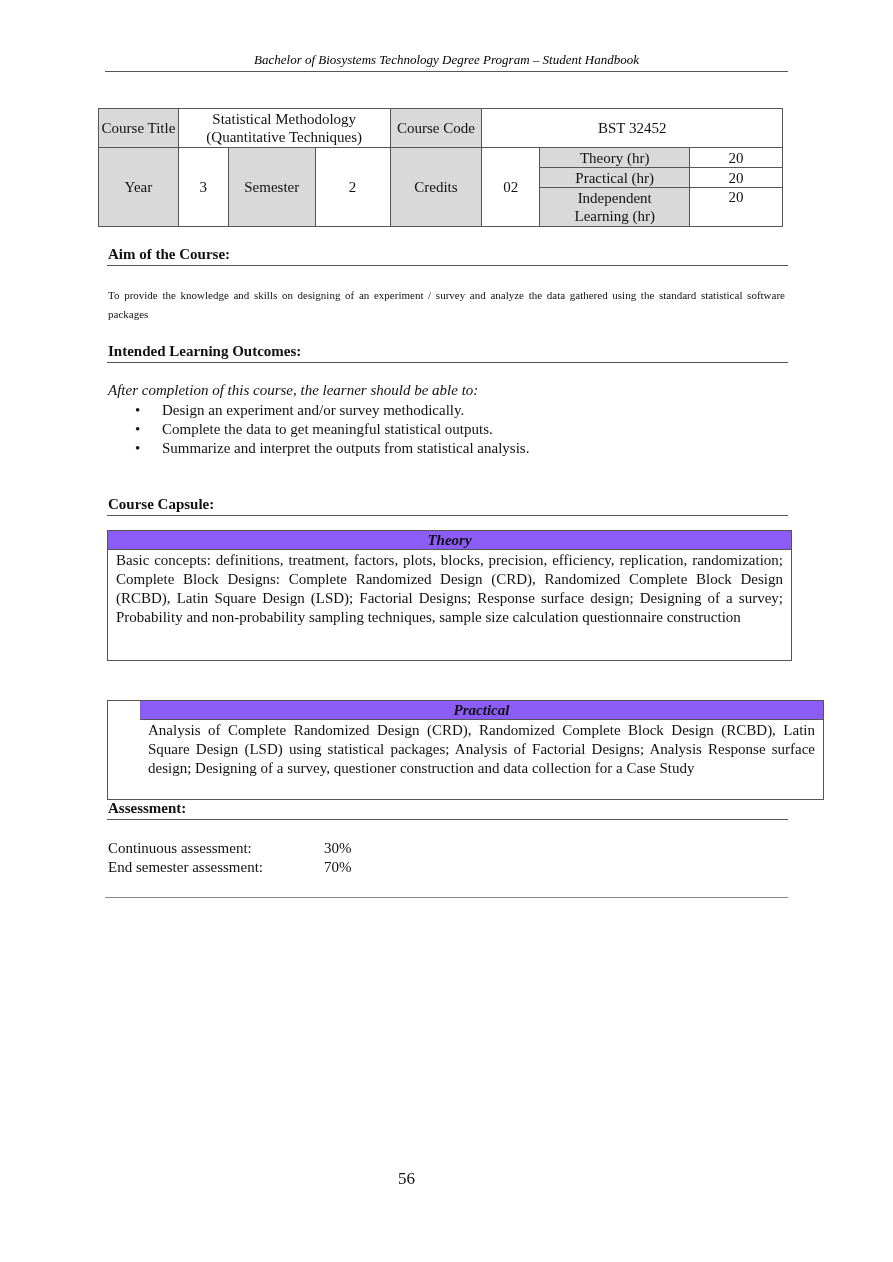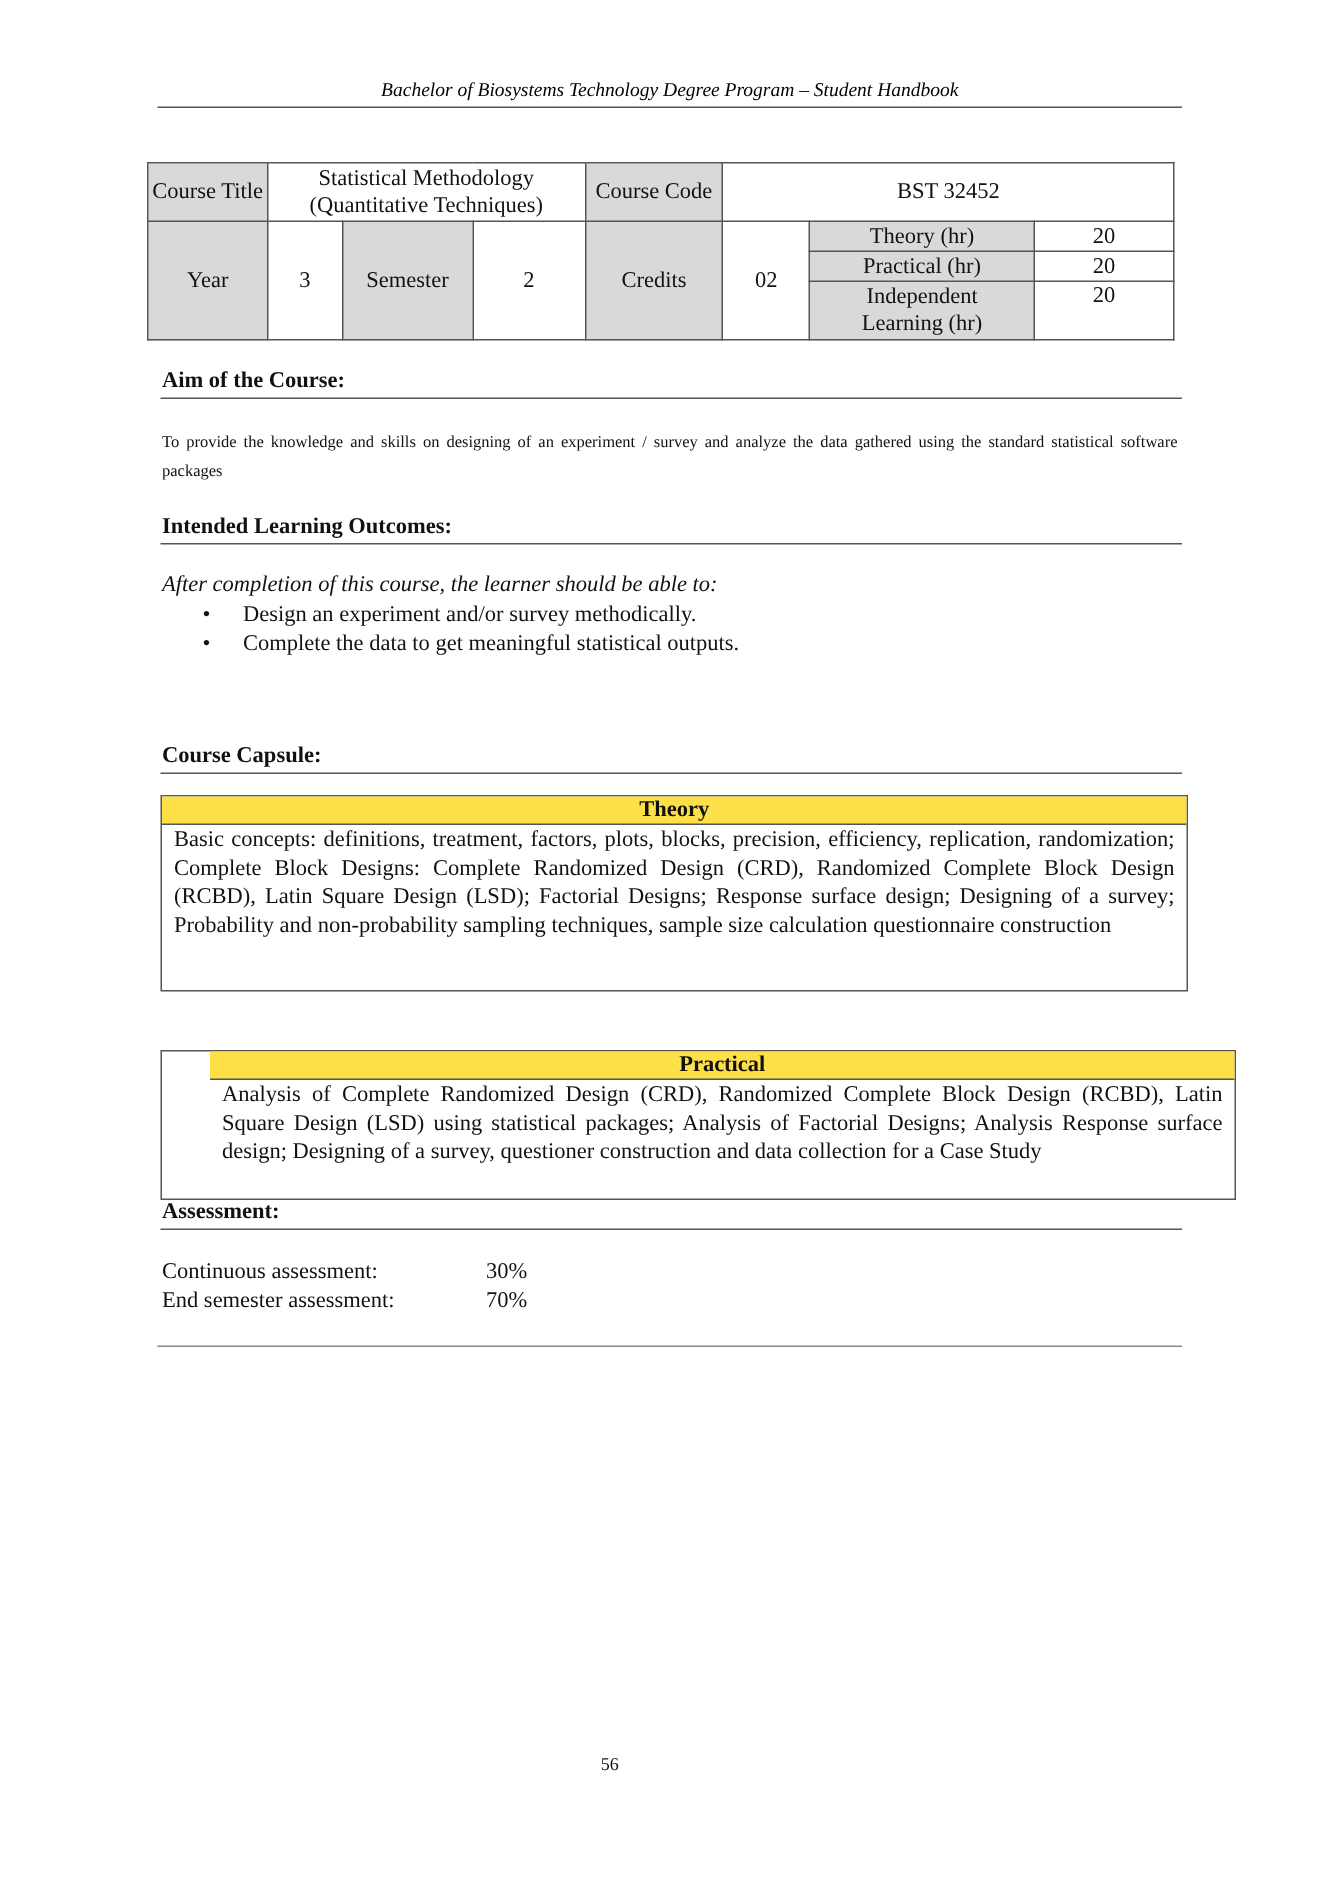--- a/index.html
+++ b/index.html
@@ -10,25 +10,25 @@
   table.course { position:absolute; left:98px; top:108px; width:685px; border-collapse:collapse; font-size:15px; font-weight:normal; }
   table.course td { border:1px solid #555; text-align:center; vertical-align:middle; padding:0; line-height:18px; }
   .g { background:#d9d9d9; }
   .sec-title { position:absolute; left:108px; font-weight:bold; font-size:15px; }
   .para { position:absolute; left:108px; width:677px; font-size:11px; text-align:justify; line-height:19px; }
   .intro { position:absolute; left:108px; font-style:italic; font-size:15px; }
   ul.ilo { position:absolute; left:108px; top:401px; margin:0; padding:0 0 0 54px; list-style:none; font-size:15px; line-height:19px; }
   ul.ilo li { position:relative; }
   ul.ilo li::before { content:"•"; position:absolute; left:-27px; }
   .cap-box { position:absolute; left:107px; width:683px; border:1px solid #555; }
-  .cap-head { background:#fde047; text-align:center; font-weight:bold; font-size:15px; line-height:18px; border-bottom:1px solid #555; }
+  .cap-head { background:#8b5cf6; text-align:center; font-weight:bold; font-size:15px; line-height:18px; border-bottom:1px solid #555;font-style:italic; }
   .cap-body { padding:1px 8px 0 8px; font-size:15px; text-align:justify; line-height:19px; }
   .assess-row { position:absolute; left:108px; font-size:15px; }
   .assess-row .lbl { display:inline-block; width:216px; }
-  .page-num { position:absolute; left:0; width:813px; top:1169px; text-align:center; font-size:12px; }
+  .page-num { position:absolute; left:0; width:813px; top:1169px; text-align:center; font-size:17px; }
 </style>
 </head>
 <body>
 
 <div class="abs running-header">Bachelor of Biosystems Technology Degree Program – Student Handbook</div>
 <div class="rule" style="top:71px;"></div>
 
 <table class="course">
   <colgroup>
     <col style="width:80px">
@@ -71,20 +71,21 @@
 <div class="sec-title" style="top:246px;">Aim of the Course:</div>
 <div class="rule" style="top:265px; left:107px; width:681px;"></div>
 <div class="para" style="top:286px;">To provide the knowledge and skills on designing of an experiment / survey and analyze the data gathered using the standard statistical software packages</div>
 
 <div class="sec-title" style="top:343px;">Intended Learning Outcomes:</div>
 <div class="rule" style="top:362px; left:107px; width:681px;"></div>
 <div class="intro" style="top:382px;">After completion of this course, the learner should be able to:</div>
 <ul class="ilo">
   <li>Design an experiment and/or survey methodically.</li>
   <li>Complete the data to get meaningful statistical outputs.</li>
+  <li>Summarize and interpret the outputs from statistical analysis.</li>
 </ul>
 
 <div class="sec-title" style="top:496px;">Course Capsule:</div>
 <div class="rule" style="top:515px; left:107px; width:681px;"></div>
 
 <div class="cap-box" style="top:530px; height:129px;">
   <div class="cap-head">Theory</div>
   <div class="cap-body">Basic concepts: definitions, treatment, factors, plots, blocks, precision, efficiency, replication, randomization; Complete Block Designs: Complete Randomized Design (CRD), Randomized Complete Block Design (RCBD), Latin Square Design (LSD); Factorial Designs; Response surface design; Designing of a survey; Probability and non-probability sampling techniques, sample size calculation questionnaire construction</div>
 </div>
 

